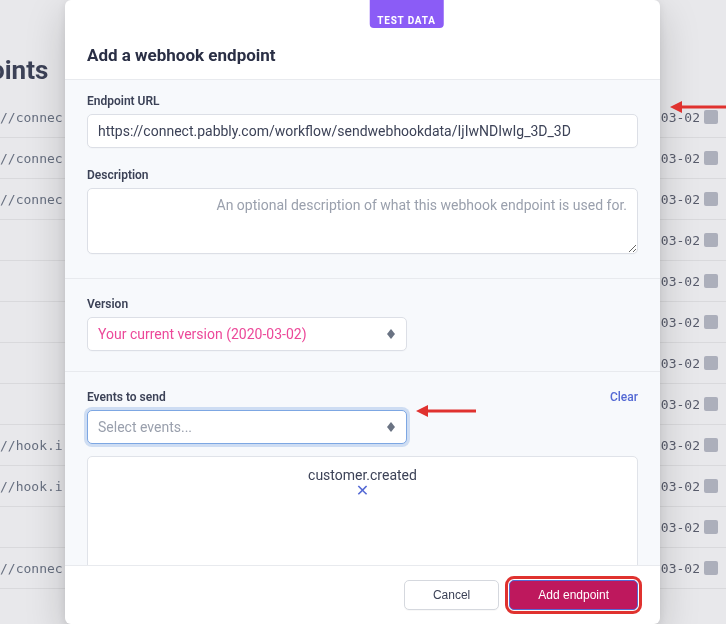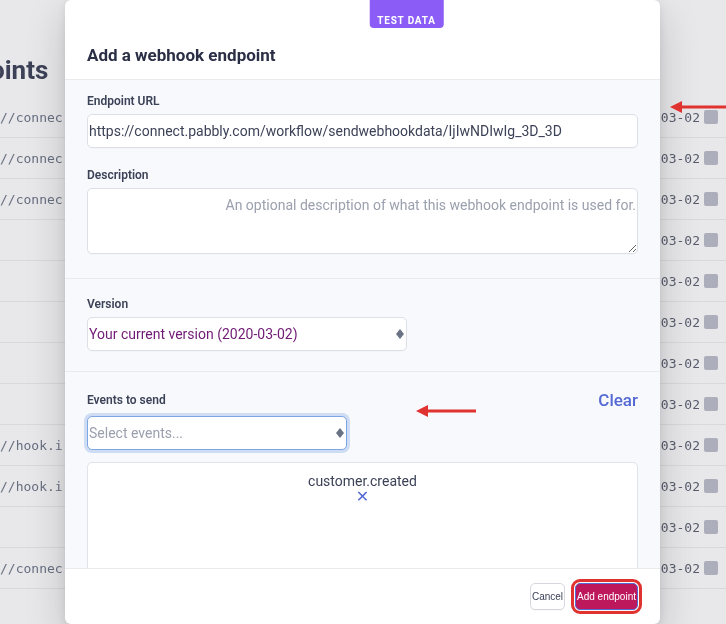--- a/index.html
+++ b/index.html
@@ -77,61 +77,61 @@
   font-size:12px; font-weight:600; color:#3c4257; margin-bottom:6px;
 }
 .field-group { margin-bottom:20px; }
 .txt-input, .txt-area, .select-box {
   width:100%;
   border:1px solid #dcdfe6;
   border-radius:5px;
   background:#fff;
   font-size:14px;
   color:#3c4257;
-  padding:8px 1px;
+  padding:8px 10px;
   font-family:inherit;
   box-shadow: 0 1px 1px rgba(0,0,0,0.02);
 }
 .txt-area { height:66px; resize:both;text-align:right; }
 .txt-area::placeholder, .txt-input::placeholder { color:#9aa0ad; }
 .select-box {
   display:flex; align-items:center; justify-content:space-between;
   width:320px;
   cursor:pointer;
 }
 .select-box.events {
-  width:260px;
+  width:320px;
   border:1px solid #7da7e3;
   box-shadow: 0 0 0 3px rgba(84,138,217,0.25);
   color:#9aa0ad;
 }
-.version-row .select-box { width:320px; color:#701a75; }
+.version-row .select-box { width:320px; color:#ec4899; }
 .updown {
   width:10px; display:flex; flex-direction:column; align-items:center; gap:0px; color:#6a7383;
 }
 .updown svg { display:block; }
 .events-header { display:flex; justify-content:space-between; align-items:center; margin-bottom:6px;}
-.clear-link { color:#5469d4; font-size:17px; cursor:pointer; font-weight:500;margin-left:30px;}
+.clear-link { color:#5469d4; font-size:12px; cursor:pointer; font-weight:500;margin-left:30px;}
 .events-pane {
   background:#fff; border:1px solid #e0e3e9; border-radius:5px;
   margin-top:12px; height:128px;
 }
 .event-chip {
   display:flex; align-items:center; justify-content:space-between;
   padding:10px 12px;
   font-size:14px; color:#3c4257;flex-direction:column;
 }
 .chip-x { color:#5469d4; cursor:pointer; font-size:16px; line-height:1;}
 .modal-footer {
   padding:14px 22px;
   display:flex; justify-content:flex-end; gap:10px;
 }
 .btn {
-  font-size:10px; font-weight:500;
-  padding:7px 1px;
+  font-size:12px; font-weight:500;
+  padding:7px 28px;
   border-radius:5px;
   border:1px solid #d5d8de;
   background:#fff;
   color:#3c4257;
   cursor:pointer;
   box-shadow:0 1px 1px rgba(0,0,0,0.03);
 }
 .btn-primary {
   background:#be185d;
   border-color:#5469d4;

